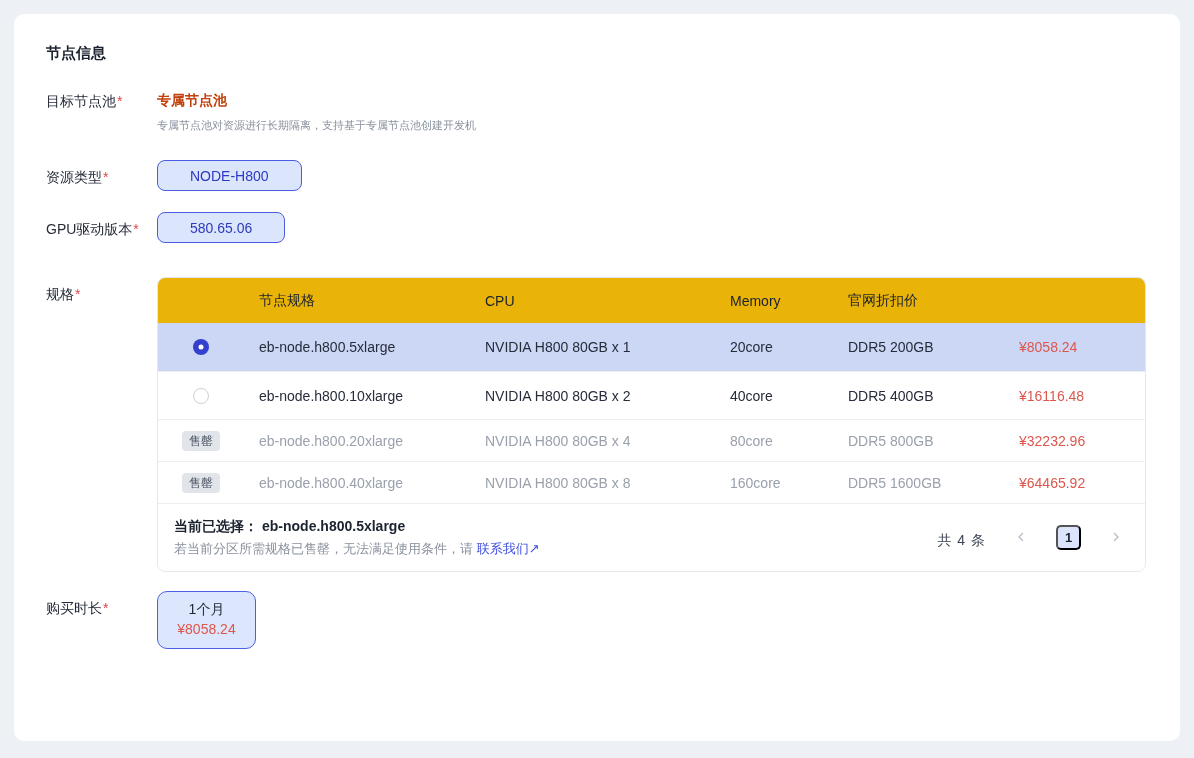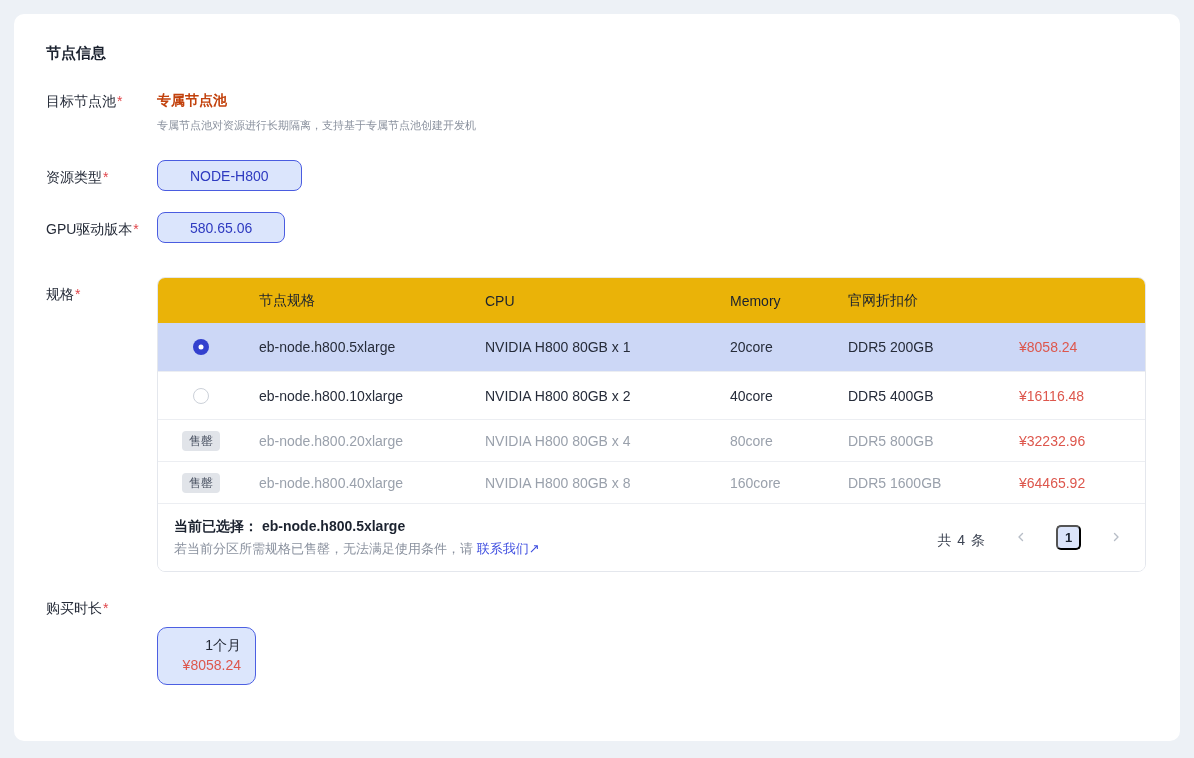--- a/index.html
+++ b/index.html
@@ -89,21 +89,21 @@
   .pg-current {
     width:25px; height:25px; display:flex; align-items:center; justify-content:center;
     background:#dbe4fa; border-radius:5px; font-size:13px; font-weight:bold; color:#1b222f;
     cursor:pointer;
   }
 
   
   .duration-btn {
     display:inline-block; min-width:99px; padding:8px 14px 9px 14px;
     background:#dce6fc; border:1.5px solid #4c5fe2; border-radius:10px;
-    cursor:pointer; text-align:right;margin-top:36px;
+    cursor:pointer; text-align:center;
   }
   .duration-btn .d-line1 { font-size:14px; color:#232936; line-height:19px; }
   .duration-btn .d-line2 { font-size:14px; color:#dd574d; line-height:19px; margin-top:1px; }
   .row-cluster { margin-top:0; }
   .row-pool { margin-top:28px; }
   .row-restype { margin-top:26px; }
   .row-gpu { margin-top:21px; }
   .row-spec { margin-top:34px; }
   .row-duration { margin-top:19px; }
 </style>

